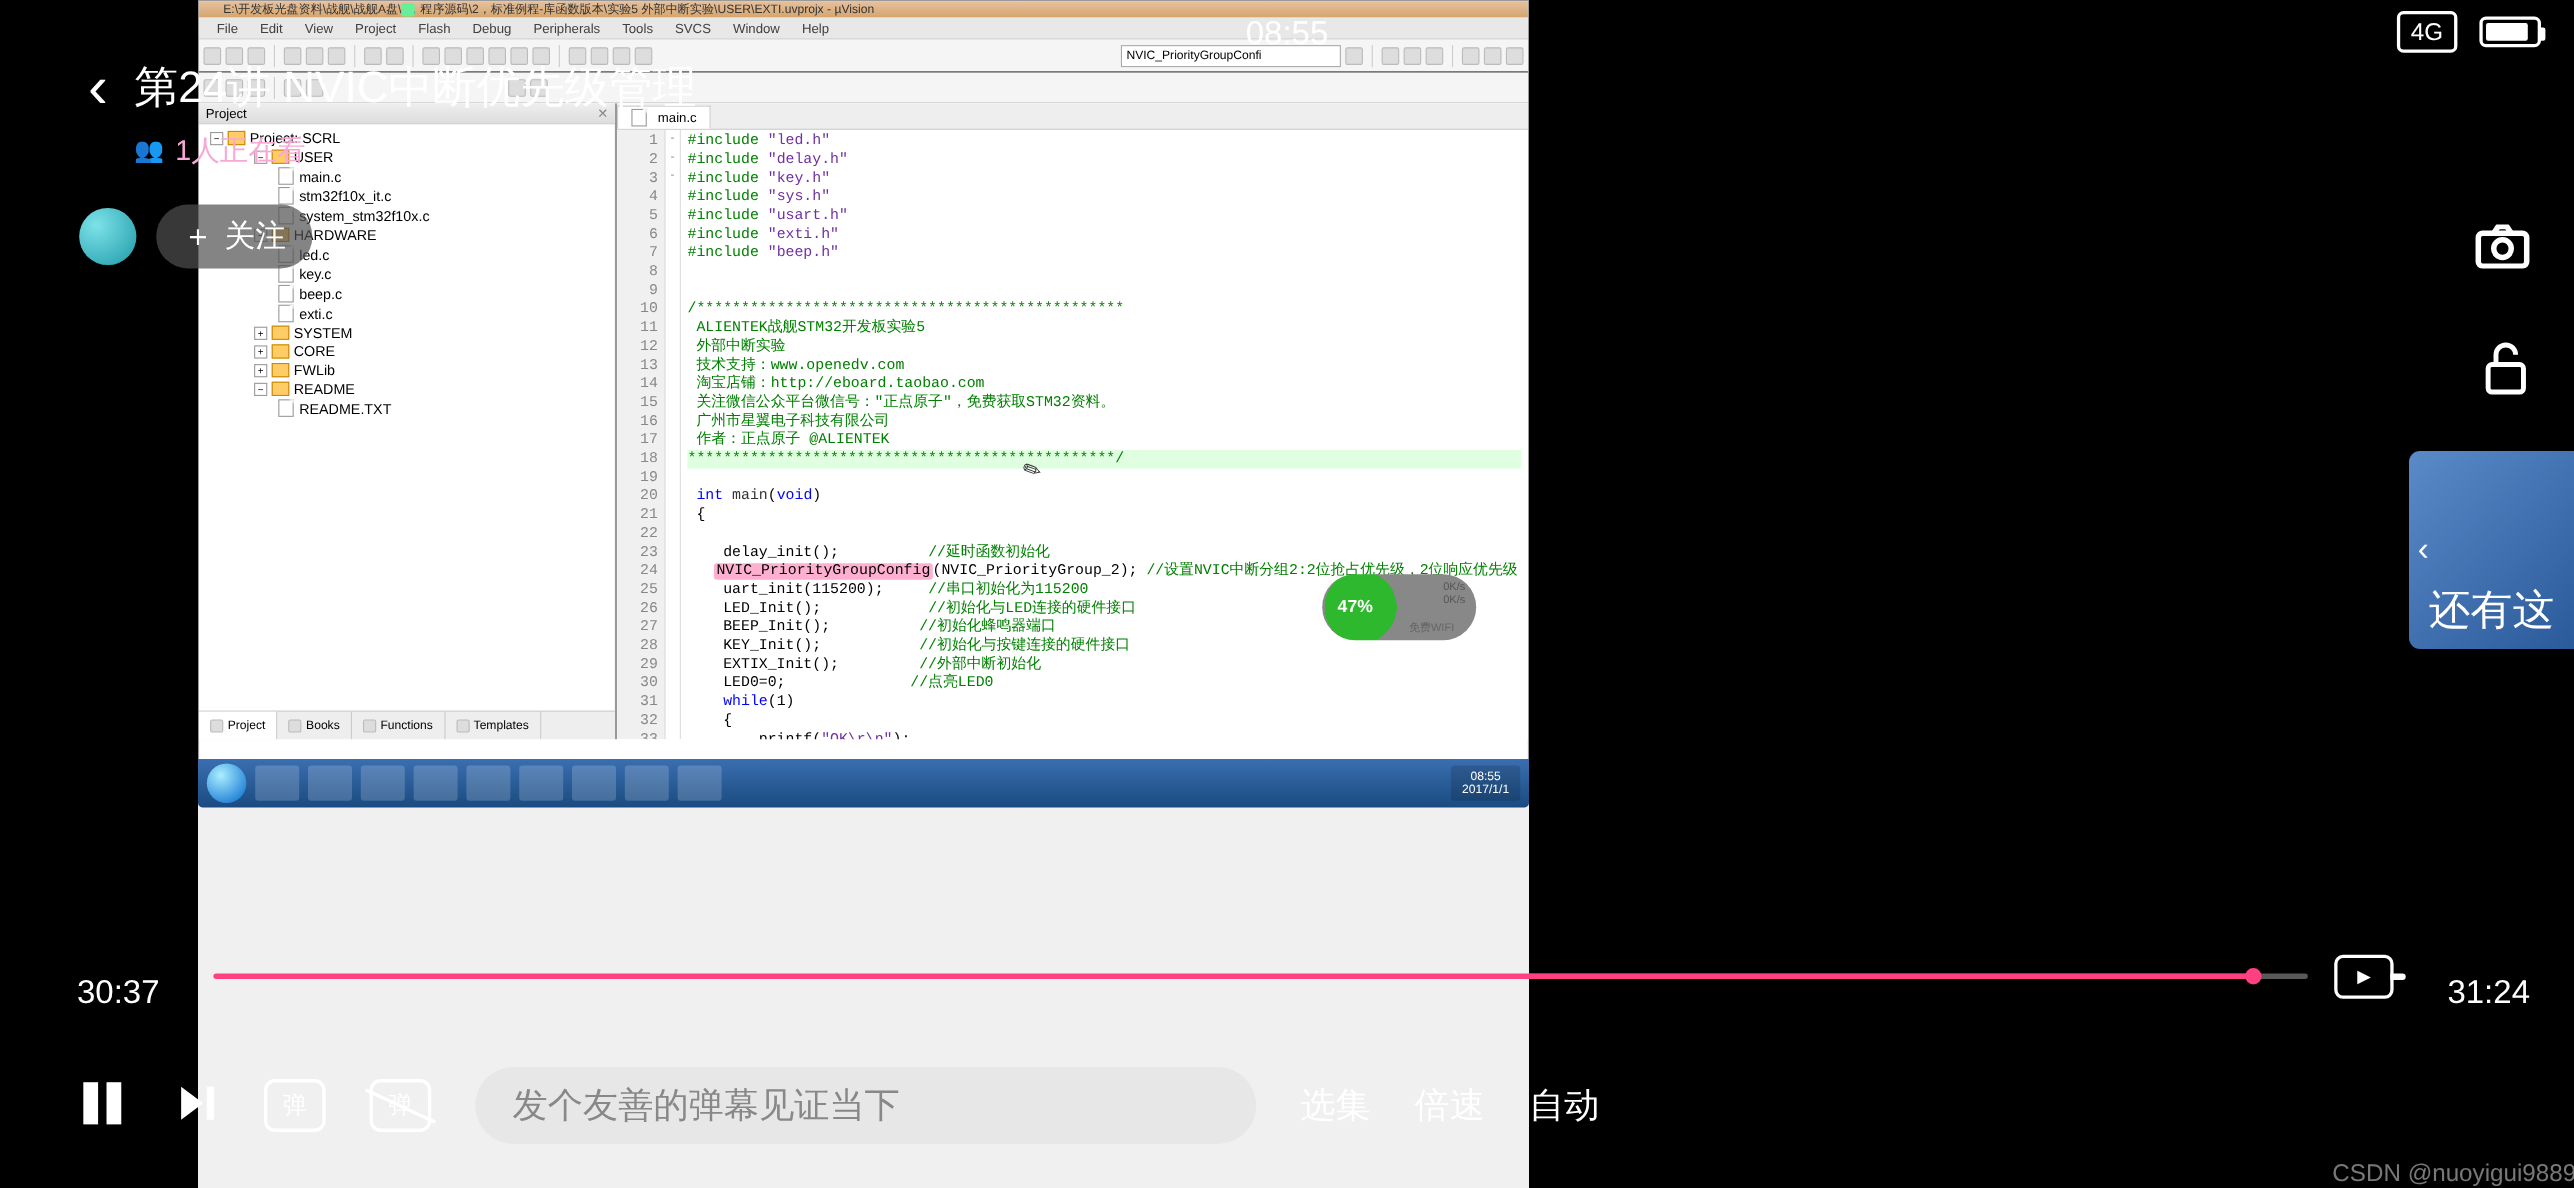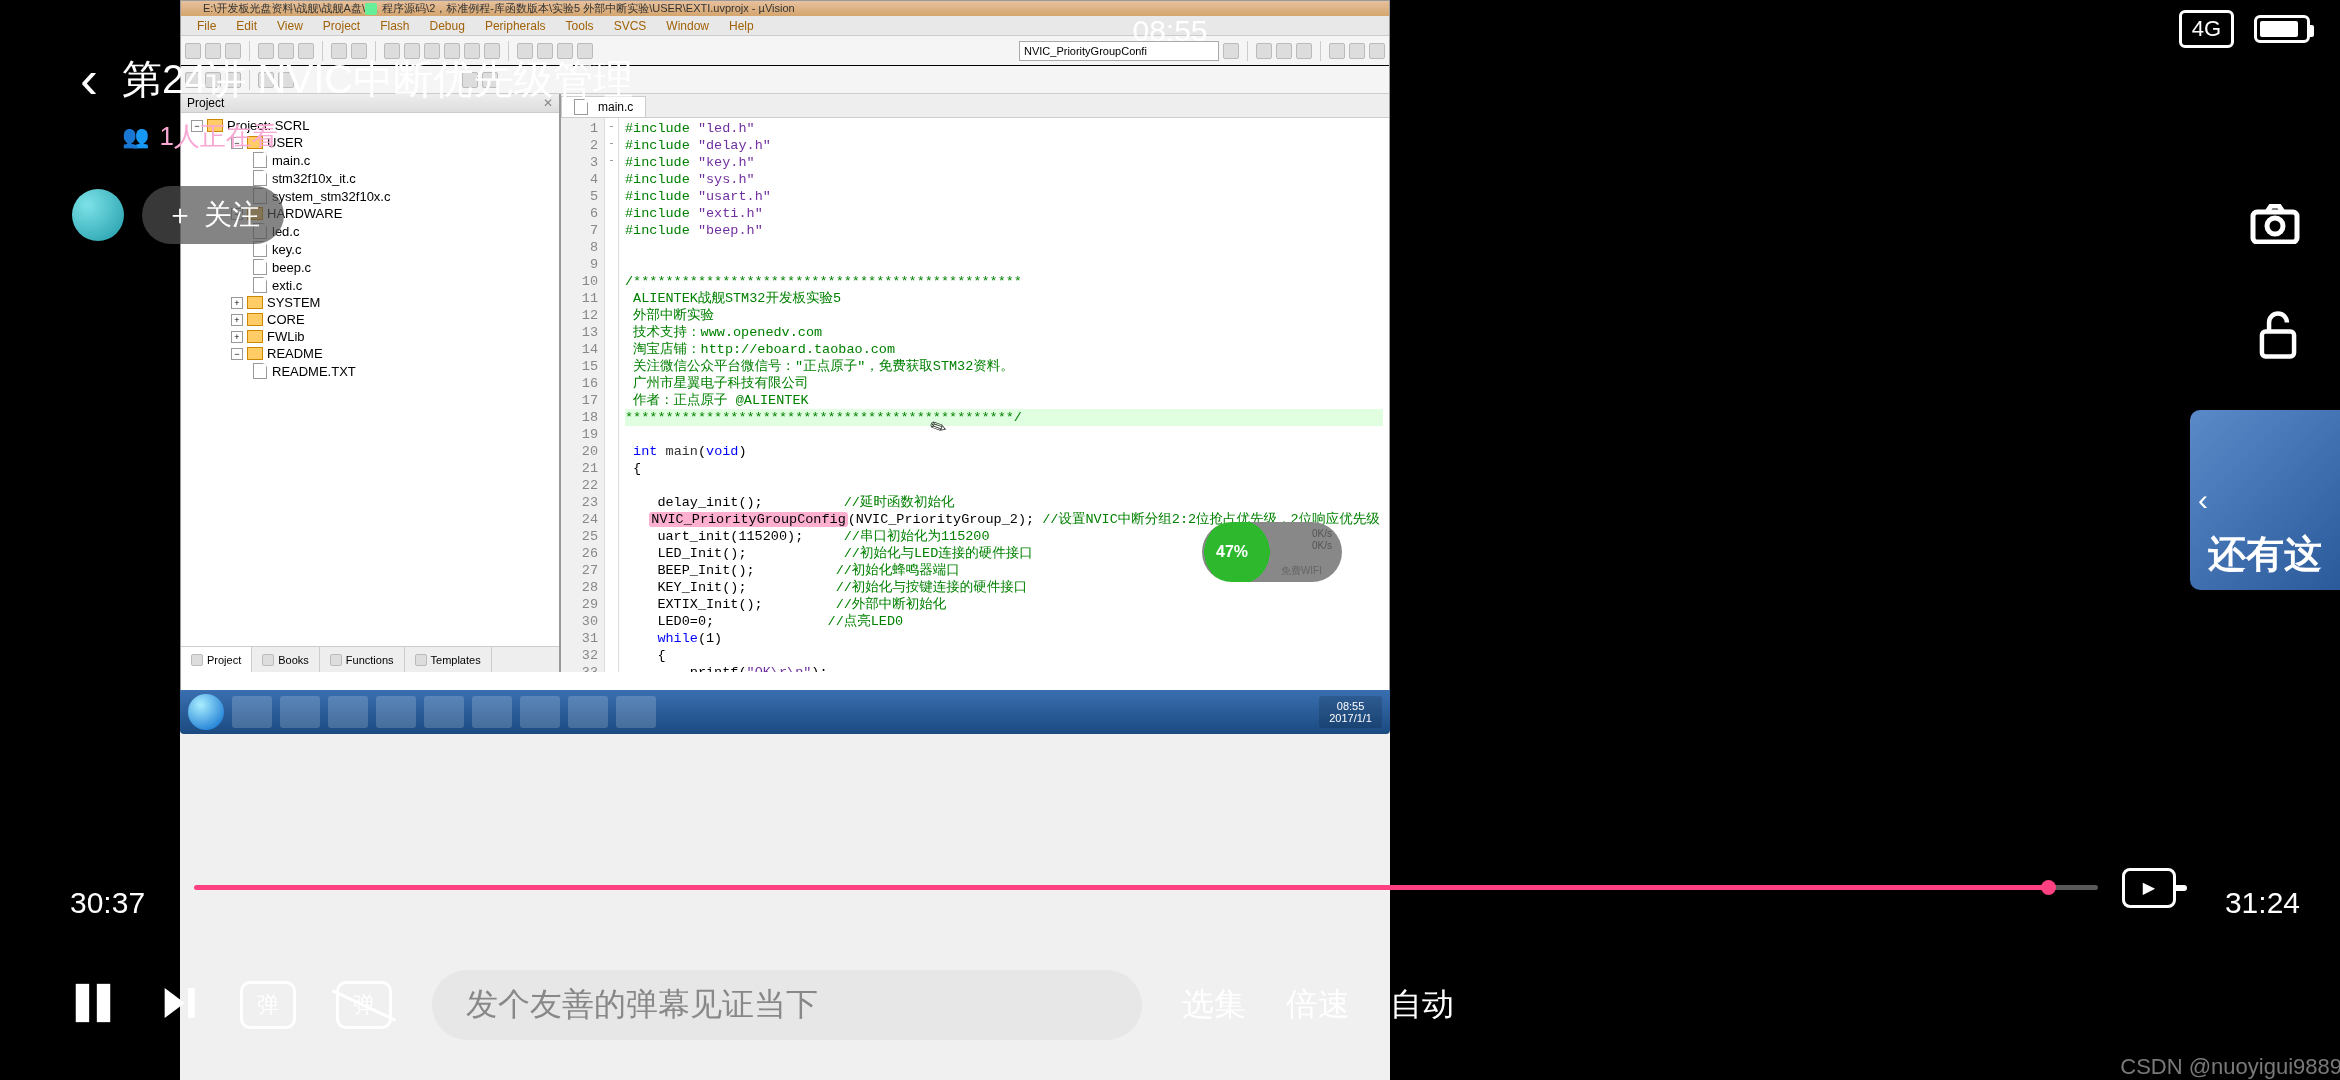--- a/index.html
+++ b/index.html
@@ -5,21 +5,21 @@
 * { margin:0; padding:0; box-sizing:border-box; }
 body { width:2340px; height:1080px; position:relative; font-family:"Microsoft YaHei", Arial, sans-serif; background:#000; overflow:hidden; }
 
 .video-bg { position:absolute; left:180px; top:0; width:1210px; height:100%; background:#f0f0f0; }
 
 
 .ide { position:absolute; left:180px; top:0; width:1210px; height:700px; background:#fff; border:1px solid #999; font-size:14px; }
 .ide-title { background:linear-gradient(#e7c19e,#d4a56d); height:15px; font-size:11px; color:#333; padding-left:22px; overflow:hidden; white-space:nowrap; }
 .ide-title::before { content:""; position:absolute; left:184px; top:2px; width:12px; height:12px; background:#6e9; border-radius:2px; }
 .ide-menu { background:#e8e8e8; border-bottom:1px solid #ccc; height:20px; display:flex; align-items:center; padding-left:6px; }
-.ide-menu span { padding:0 10px; font-size:12px; color:#a16207; }
+.ide-menu span { padding:0 10px; font-size:12px; color:#404040; }
 .ide-toolbar { background:#f5f5f5; border-bottom:1px solid #000000; height:30px; display:flex; align-items:center; padding:0 4px; gap:4px; }
 .tb-ico { width:16px; height:16px; background:#ddd; border:1px solid #bbb; border-radius:2px; }
 .tb-sep { width:1px; height:20px; background:#ccc; margin:0 4px; }
 .ide-toolbar .search { flex:1; }
 .ide-toolbar .combo { height:20px; border:1px solid #aaa; background:#fff; font-size:11px; padding:0 4px; width:200px; }
 .ide-toolbar2 { background:#f5f5f5; border-bottom:1px solid #ccc; height:28px; display:flex; align-items:center; padding:0 4px; gap:4px; }
 
 .ide-body { display:flex; height:calc(100% - 120px); }
 .proj-panel { width:380px; border-right:2px solid #999; background:#fff; display:flex; flex-direction:column; }
 .proj-hdr { background:linear-gradient(#eee,#ddd); border-bottom:1px solid #ccc; padding:2px 6px; font-size:12px; display:flex; justify-content:space-between; }
@@ -83,21 +83,21 @@
 .follow-grp { position:absolute; top:186px; left:72px; display:flex; align-items:center; gap:18px; }
 .avatar { width:52px; height:52px; border-radius:50%; background:radial-gradient(circle at 30% 30%, #7de2e8, #1e9aa8); }
 .follow-btn { background:rgba(80,80,80,0.7); color:#fff; border-radius:40px; padding:10px 24px; font-size:28px; display:flex; align-items:center; gap:10px; }
 
 .side-ico { position:absolute; right:40px; color:#fff; }
 .cam { top:204px; } .cam svg{ width:50px; height:40px; stroke:#fff; fill:none; stroke-width:2.5; }
 .lock { top:310px; } .lock svg{ width:44px; height:50px; stroke:#fff; fill:none; stroke-width:2.5; }
 
 .recommend { position:absolute; right:0; top:410px; width:150px; height:180px; background:linear-gradient(135deg,#5b8ac9,#2a5a9a); border-radius:10px 0 0 10px; color:#fff; display:flex; flex-direction:column; justify-content:center; align-items:center; }
 .rec-chev { position:absolute; left:8px; top:50%; transform:translateY(-50%); color:#fff; font-size:30px; }
-.rec-txt { font-size:38px; font-weight:700; position:absolute; bottom:10px; }
+.rec-txt { font-size:38px; font-weight:400; position:absolute; bottom:10px; }
 
 .wifi-badge { position:absolute; left:1202px; top:522px; width:140px; height:60px; background:radial-gradient(circle at 25% 50%, #2eb82e 30%, #888 30%); border-radius:30px; display:flex; align-items:center; }
 .wifi-badge .pct { position:absolute; left:14px; color:#fff; font-size:16px; font-weight:700; }
 .wifi-badge .spd { position:absolute; right:10px; top:6px; font-size:10px; color:#555; text-align:right; line-height:12px; }
 .wifi-badge .lbl { position:absolute; bottom:4px; right:20px; font-size:10px; color:#666; }
 
 .progress-row { position:absolute; bottom:160px; left:70px; right:40px; display:flex; align-items:center; gap:24px; color:#fff; font-size:30px; }
 .ptime { width:100px;margin-top:31px; }
 .pbar { flex:1; height:5px; background:rgba(255,255,255,0.35); position:relative; border-radius:3px; }
 .pfill { position:absolute; left:0; top:0; bottom:0; width:97.5%; background:#ff4081; border-radius:3px; }

